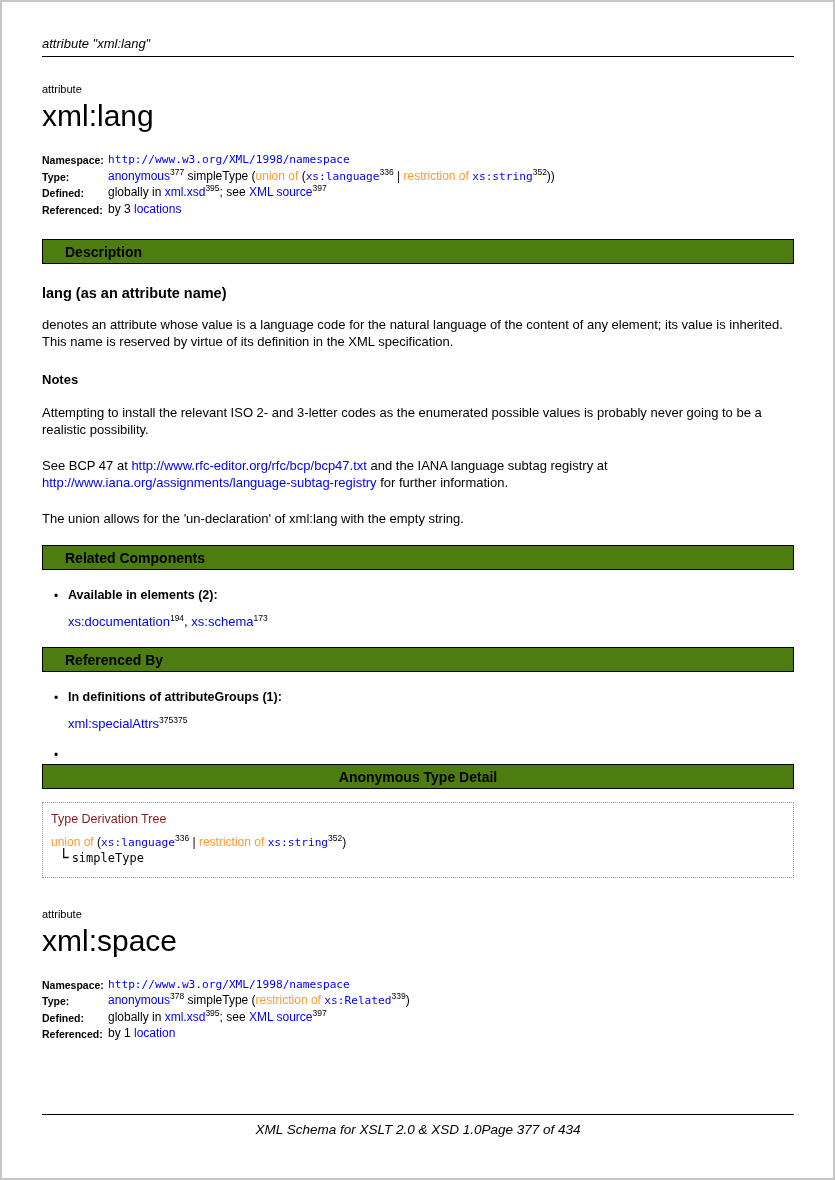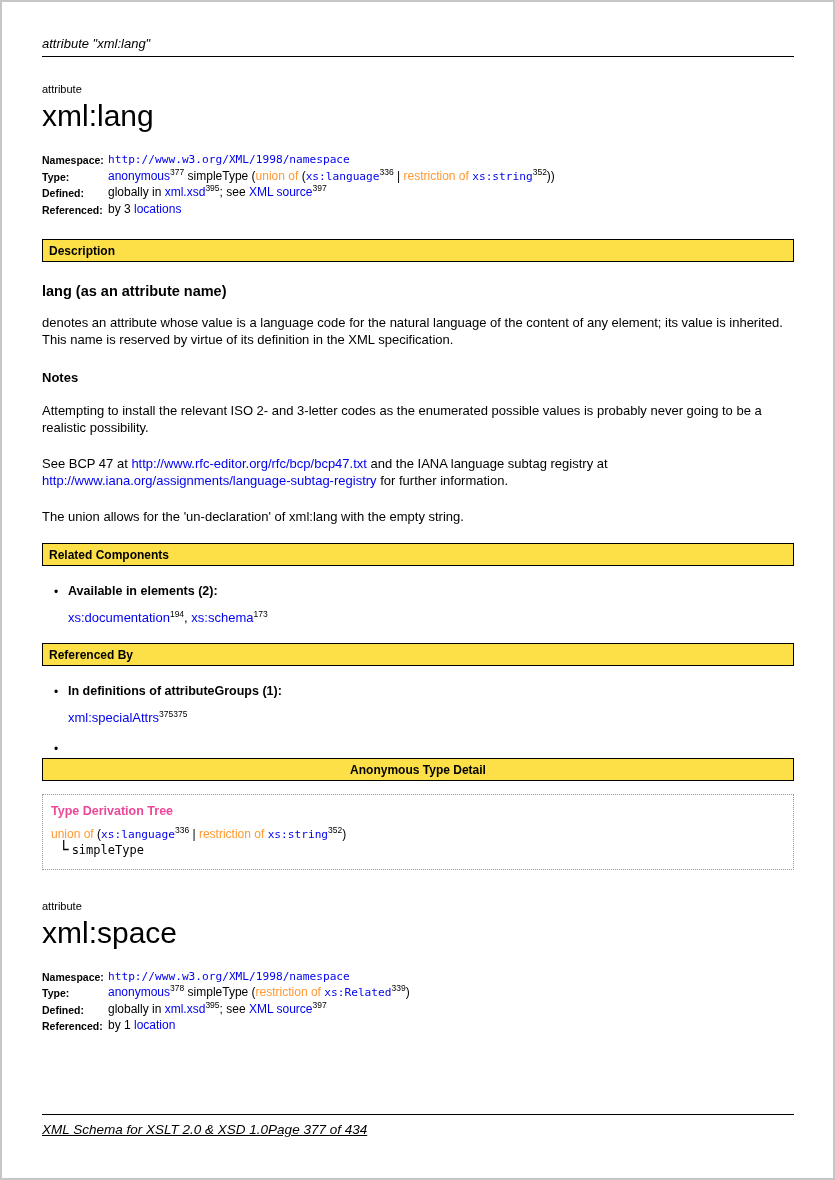--- a/index.html
+++ b/index.html
@@ -29,67 +29,66 @@
 
   
   .meta { margin-top: 19px; font-size: 12px; }
   .mrow { display: flex; line-height: 15.5px; }
   .mlabel { width: 66px; flex: 0 0 66px; font-weight: bold; font-size: 10.5px; padding-top: 1px; }
   .mvalue { flex: 1; }
 
   
   .section-bar {
     border: 1px solid #000;
-    background: #fde047;
+    background: #4d7c0f;
     font-weight: bold;
-    font-size: 12px;
-    padding: 4px 6px 3px;
+    font-size: 14px;
+    padding: 4px 22px 3px;
     margin-top: 21px;
   }
 
   .subhead { font-size: 14.5px; font-weight: bold; margin: 21px 0 0; }
   .notes-head { font-size: 13px; font-weight: bold; margin: 22px 0 0; }
   p.body-para { font-size: 13px; line-height: 16.5px; margin: 16px 0 0; }
 
   
   .li { display: flex; margin-top: 18px; }
   .li .bullet { flex: 0 0 14px; margin-left: 12px; font-size: 12px; padding-top: 1px; }
   .li-head { font-size: 12.5px; font-weight: bold; }
   .li-links { font-size: 13px; margin-top: 12px; }
 
   
   .tree-box {
     margin-top: 13px;
     border: 1.5px dotted #999;
     padding: 9px 8px 12px;
   }
-  .tree-title { color: #ec4899; font-weight: bold; font-size: 12.5px; }
+  .tree-title { color: #7f1d1d; font-weight: normal; font-size: 12.5px; }
   .tree-line { font-size: 12px; margin-top: 9px; }
   .tree-leaf { margin-top: 2px; padding-left: 8px; display: flex; align-items: flex-end; }
   .branch { font-family: "DejaVu Sans Mono", monospace; font-size: 16px; line-height: 14px; }
   .leaf-type { font-family: "DejaVu Sans Mono", monospace; font-size: 12px; margin-left: 3px; }
 
   
   .seg-p { color: #000; }
   .seg-l { color: #0000ee; }
   .seg-m { color: #0000ee; font-family: "DejaVu Sans Mono", monospace; font-size: 0.93em; }
   .seg-o { color: #ff9933; }
   sup.seg-s { color: #000; font-size: 8.5px; line-height: 0; }
 
   
   .footer {
     position: absolute;
     left: 40px; right: 39px; top: 1112px;
     border-top: 1.5px solid #000;
     padding-top: 7px;
     display: flex;
-    justify-content: flex-start;
+    justify-content: center;
     font-style: italic;
     font-size: 13.5px;
-    text-decoration: underline;
   }
 
   .attr2-block { margin-top: 30px; }
 </style>
 </head>
 <body>
 
 <div class="page">
 
   <div class="doc-header">

